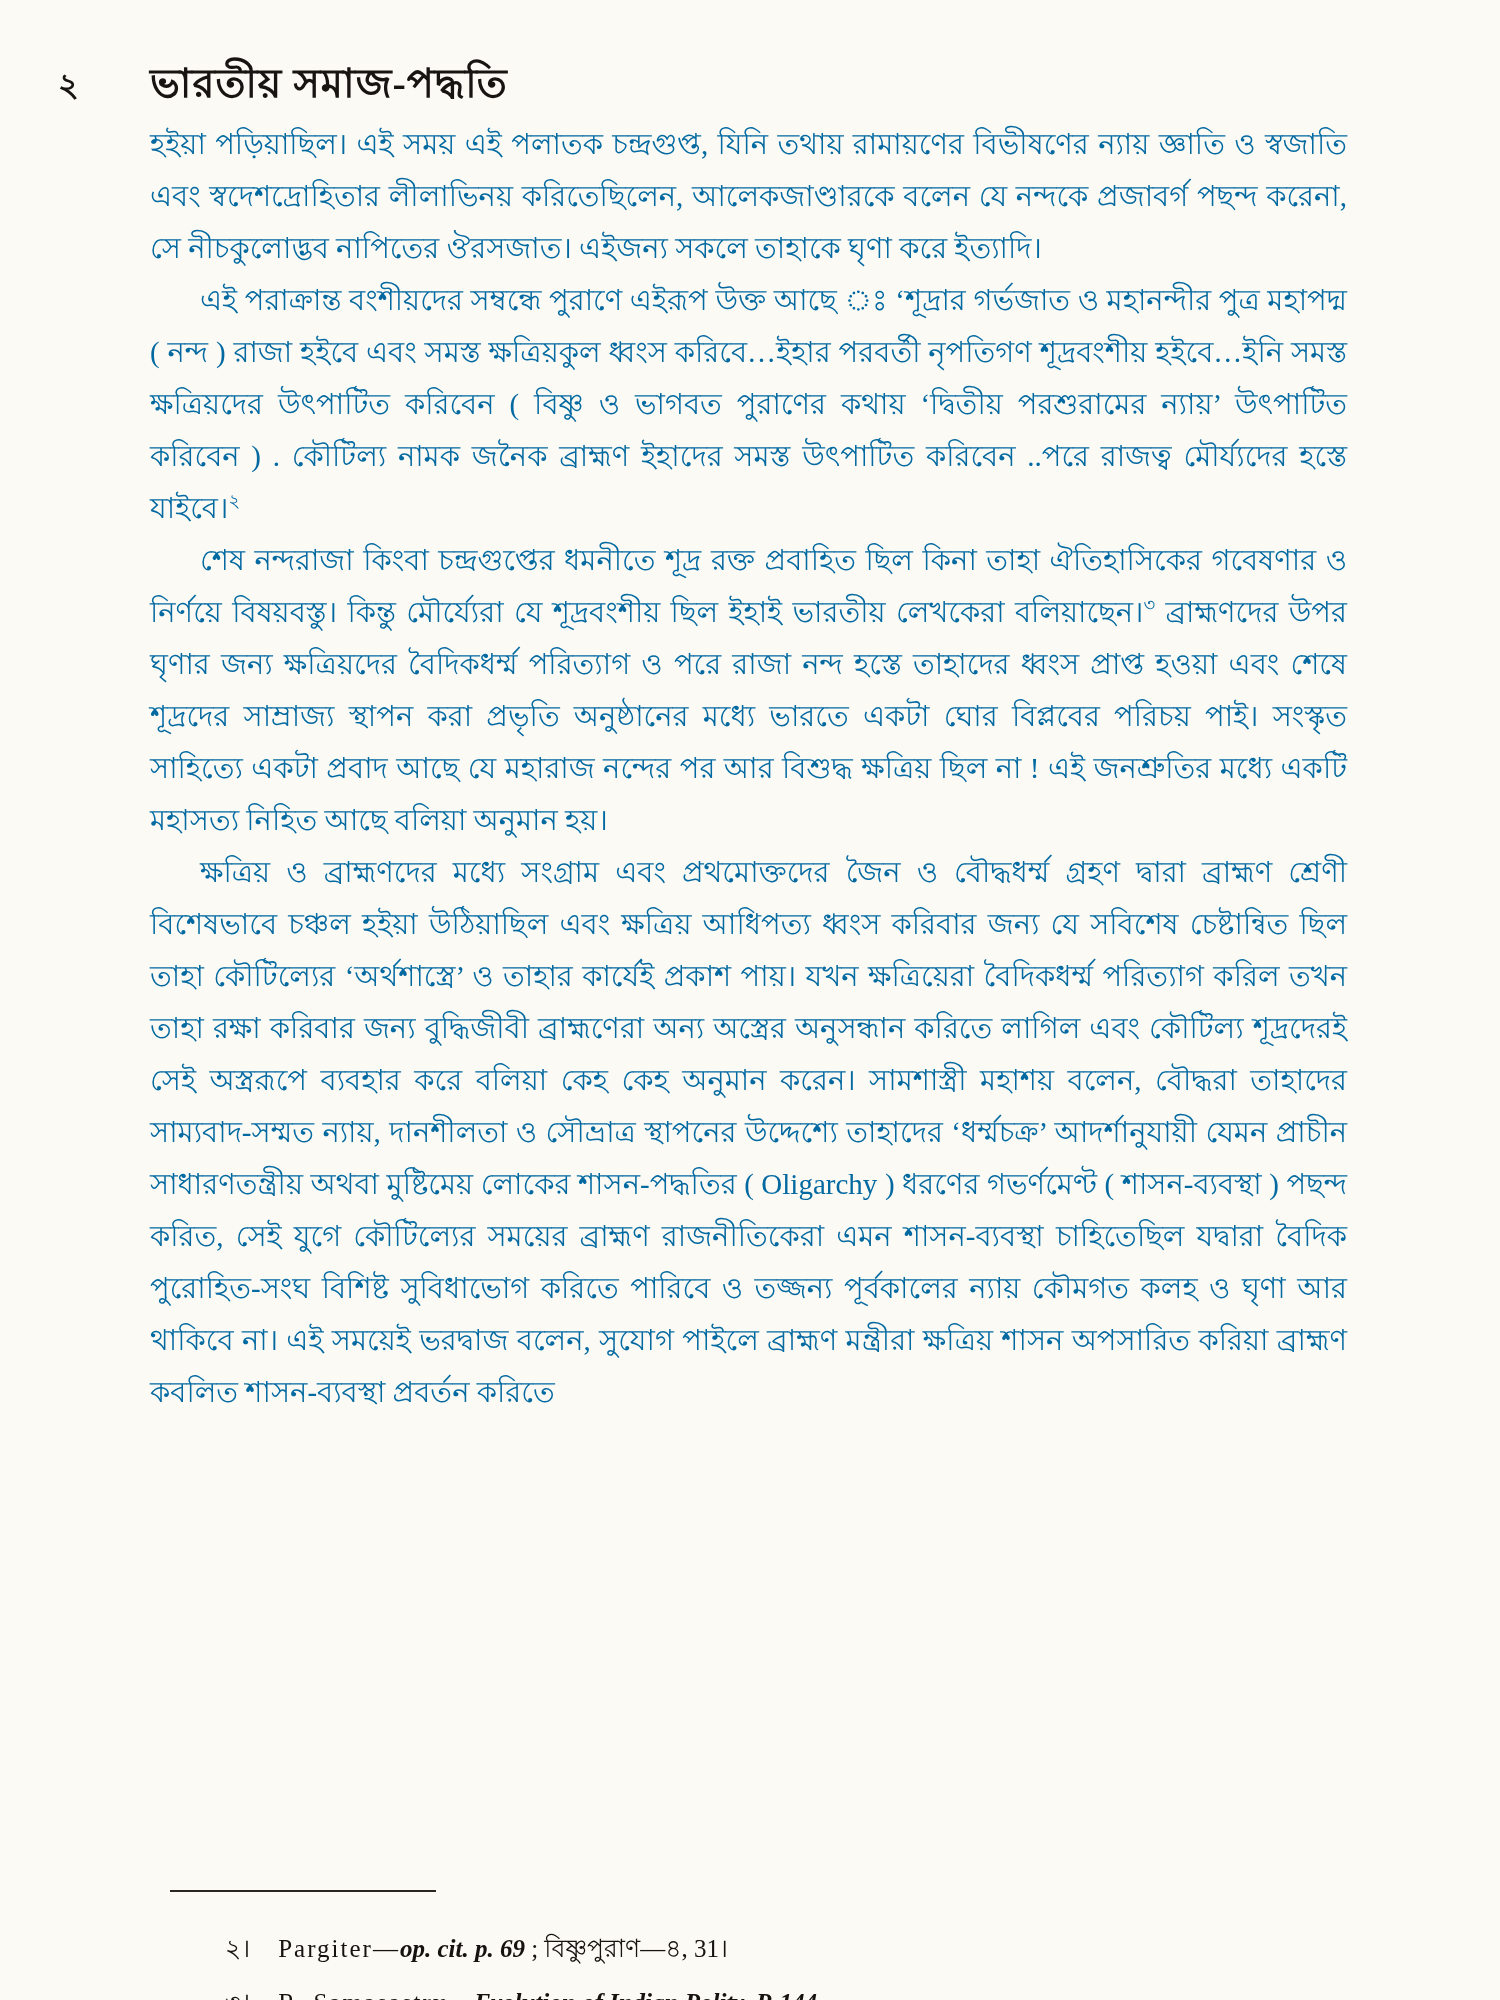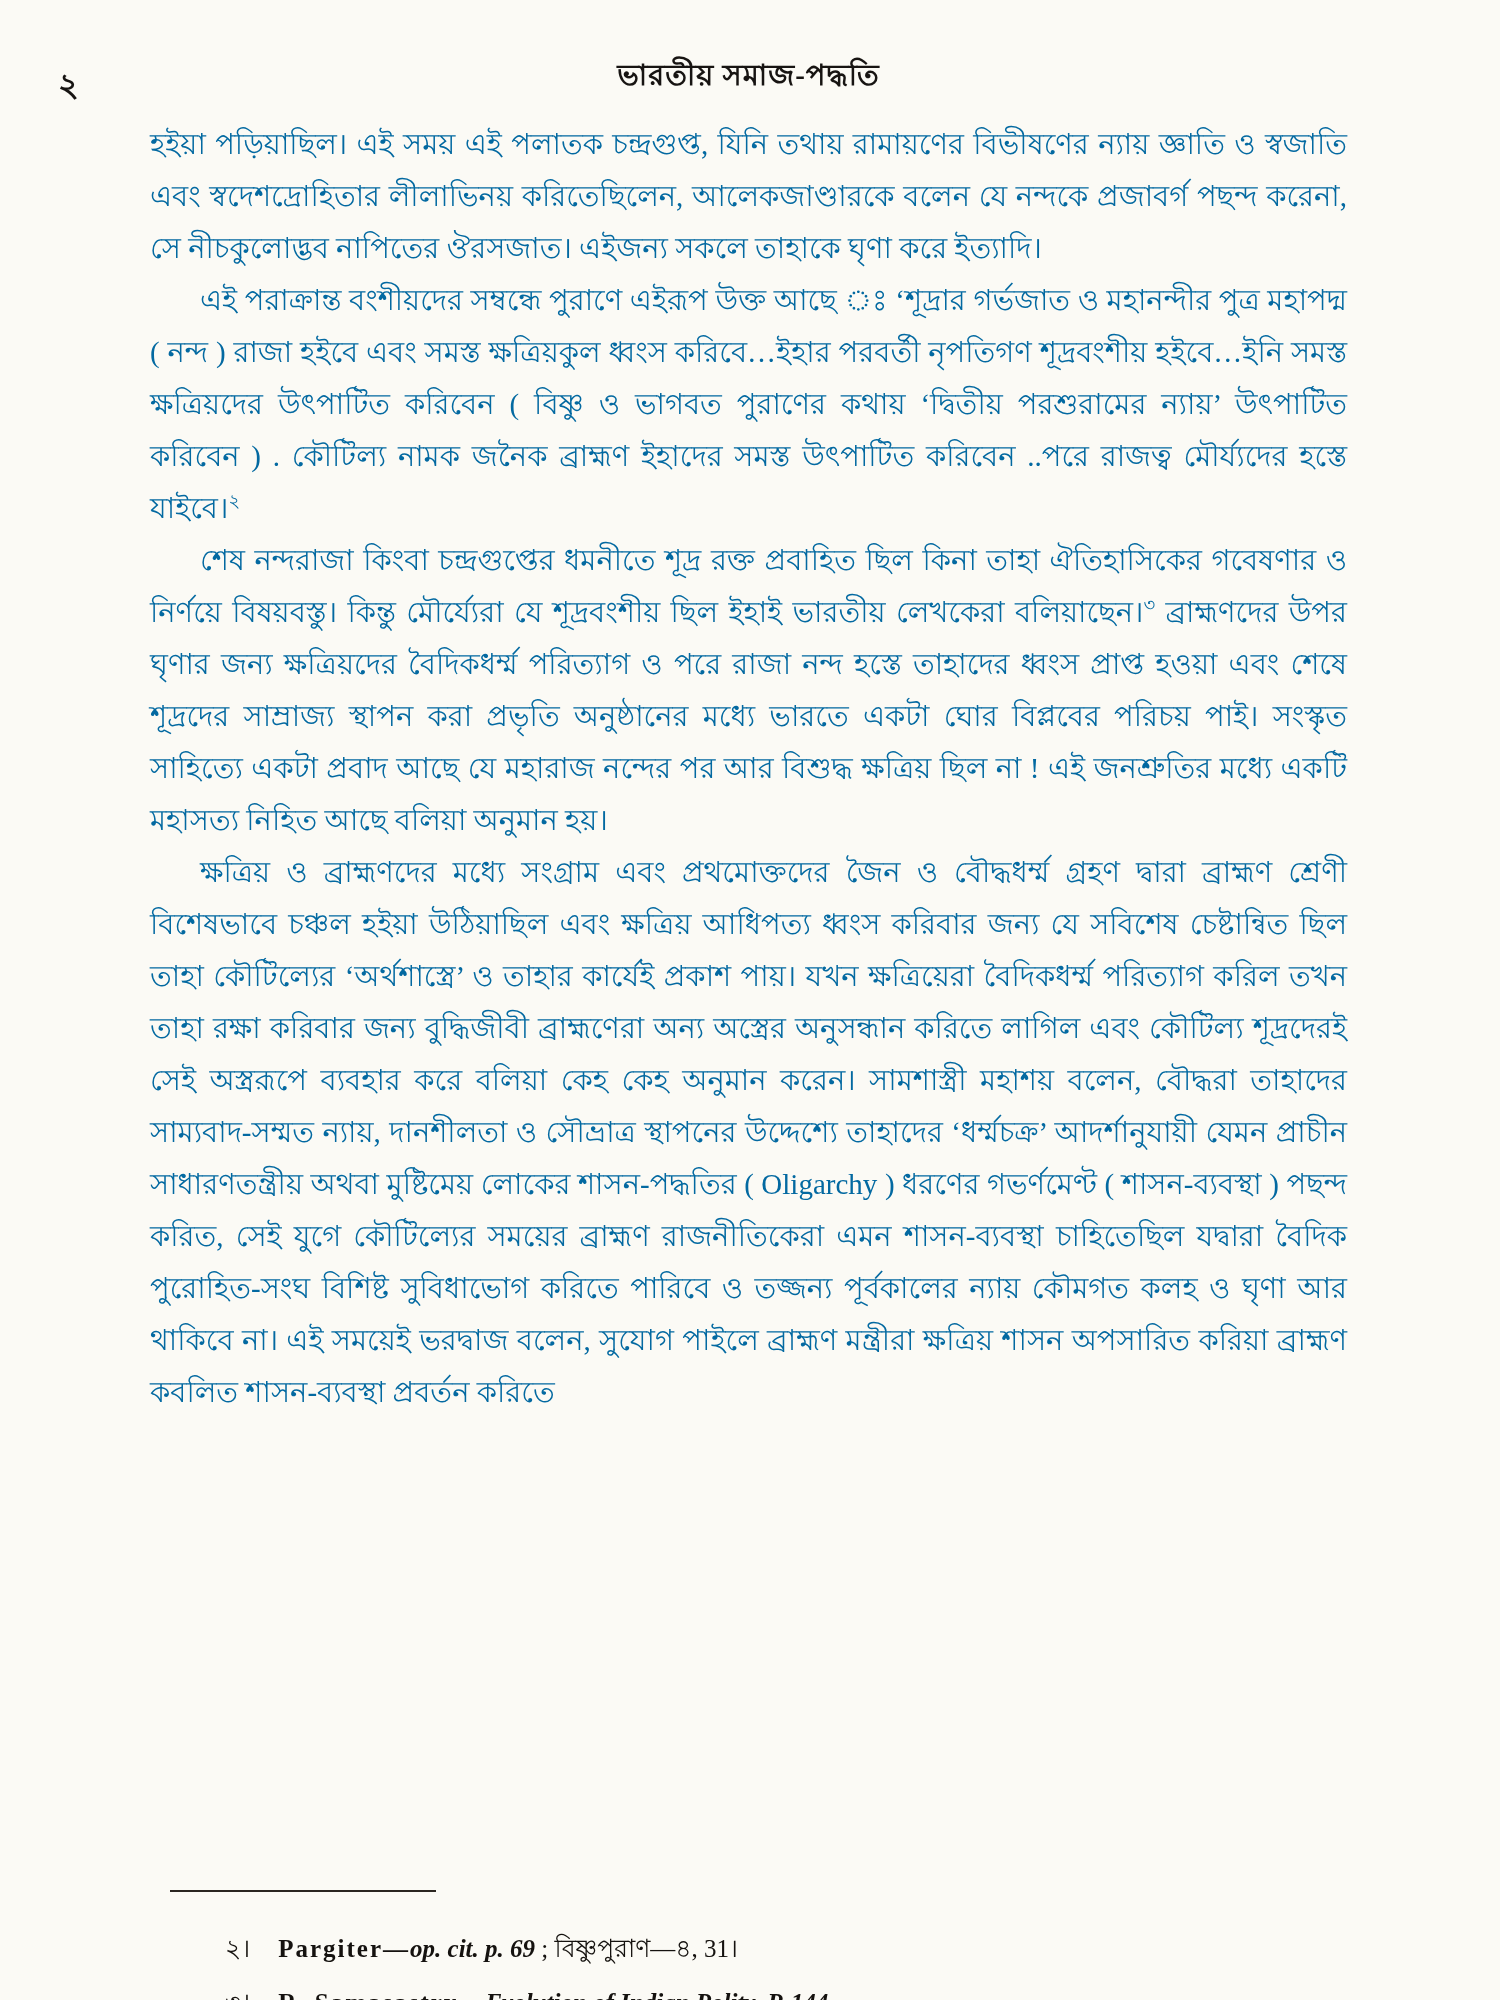--- a/index.html
+++ b/index.html
@@ -28,22 +28,21 @@
   }
   .page-number {
     position: absolute;
     left: -92px;
     top: 8px;
     font-size: 32px;
     font-weight: bold;
   }
   .page-title {
     width: 100%;
-    text-align: center;
-    font-size: 29px;
+    font-size: 40px;
     font-weight: bold;
     letter-spacing: 1px;
   }
   
   .body-text {
     position: absolute;
     top: 118px;
     left: 150px;
     width: 1197px;
     font-size: 29px;
@@ -71,21 +70,21 @@
     position: absolute;
     top: 1922px;
     left: 225px;
     width: 1120px;
     font-size: 25px;
     line-height: 54px;
     color: #15120f;
   }
   .footnote { white-space: nowrap; }
   .fn-marker { display: inline-block; margin-right: 28px; }
-  .fn-plain { letter-spacing: 2px; font-weight: bold; }
+  .fn-plain { letter-spacing: 2px; font-weight: normal; }
   .fn-italic { font-style: italic; font-weight: bold; }
   .fn-tail { font-weight: normal; }
 </style>
 </head>
 <body>
 
 <div class="page">
 
   <header class="page-header">
     <span class="page-number">২</span>

